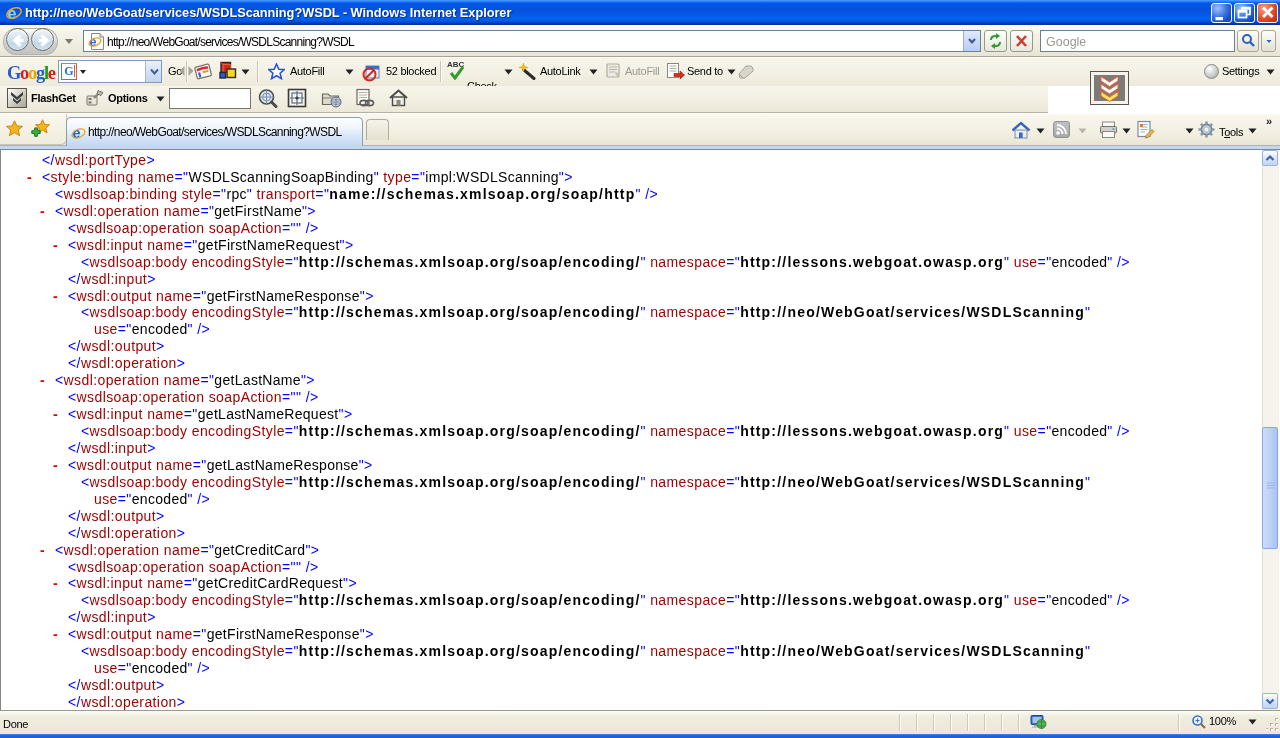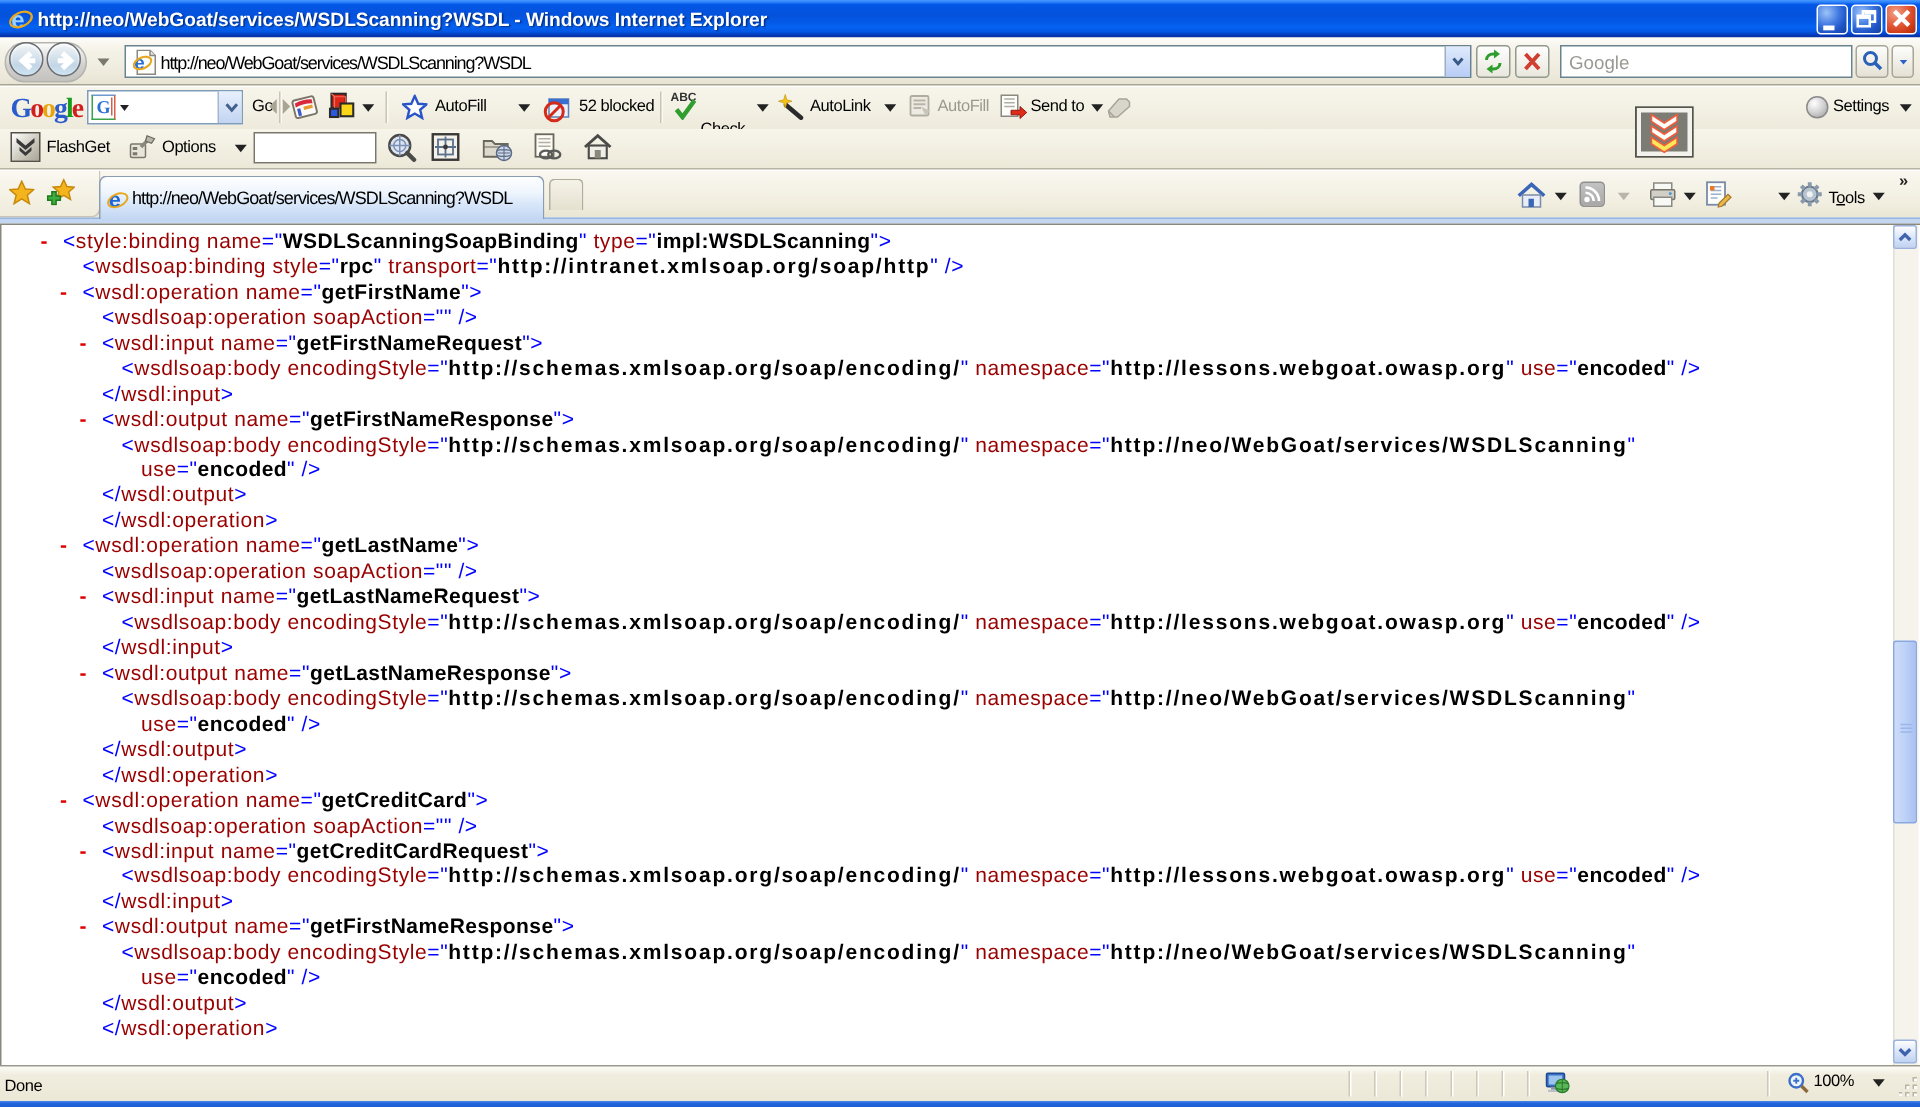--- a/index.html
+++ b/index.html
@@ -45,22 +45,22 @@
     background:linear-gradient(to bottom,#f7f4ea 0%,#f2efe3 60%,#eeeadb 100%); }
   .tbtext { font-size:11px; letter-spacing:-0.3px; color:#000; }
   .tbgrey { color:#9b998e; }
   .vsep { position:absolute; top:3px; width:1px; height:21px; background:#c9c5b4; box-shadow:1px 0 0 #fcfaf4; }
   #glogo { left:7px; top:5px; font-family:"Liberation Serif",serif; font-weight:bold; font-size:18.5px; letter-spacing:-1.3px; }
   #gsearchbox { left:58px; top:2px; width:104px; height:23px; background:#fff; border:1px solid #7f9db9; }
   #gfavicon { left:2px; top:2px; width:16px; height:17px; border:1px solid; border-color:#6a9ad0 #d4604a #3aa348 #3aa348; background:#fff; font-size:12px; font-weight:bold; color:#2a6fd4; text-align:center; line-height:15px; font-family:"Liberation Serif",serif;}
   #gsearch-dd { left:86px; top:0px; width:16px; height:21px; background:linear-gradient(to bottom,#e8f0fc,#c2d4f2); border-left:1px solid #a8b8cc; }
 
   
-  #fgrow { left:0; top:86px; width:1280px; height:27px;
-    background:linear-gradient(to bottom,#f7f4ea 0%,#f1eee1 60%,#ece8d8 100%); border-bottom:1px solid #b7b3a2; }
+  #fgrow { left:0; top:86px; width:1048px; height:27px;
+    background:linear-gradient(to bottom,#f7f4ea 0%,#f1eee1 60%,#ece8d8 100%); border-bottom:1px solid #b7b3a2;font-weight:bold; }
   #fg-input { left:169px; top:2px; width:82px; height:21px; background:#fff; border:1px solid #7a766a; }
   #fg-drop { left:1090px; top:71px; width:39px; height:34px; border:1px solid #55554d; background:#7c7c74; box-shadow:inset 0 0 0 3px #f4f2ec; z-index:30; }
   #settings-sphere { left:1204px; top:6px; width:15px; height:15px; border-radius:50%;
     background:radial-gradient(circle at 35% 30%,#ffffff,#d2d2d2 50%,#9a9a9a 100%); border:1px solid #8a8a8a; }
 
   
   #tabrow { left:0; top:114px; width:1280px; height:31px;
     background:linear-gradient(to bottom,#f9f7ef 0%,#f1eee0 70%,#e9e5d4 100%); }
   #tabstrip-band { left:0; top:145px; width:1280px; height:4px; background:#c3d7f3; border-top:1px solid #98b6dd; }
   #content-topline { left:0; top:149px; width:1280px; height:1px; background:#8a887c; }
@@ -69,21 +69,21 @@
     background:linear-gradient(to bottom,#fdfeff 0%,#f0f6fd 35%,#d8e6f9 65%,#c3d7f3 100%); }
   #tab1-text { left:21px; top:7px; font-size:12px; letter-spacing:-0.6px; color:#000; white-space:nowrap; overflow:hidden; width:272px; }
   #tab-stub { left:366px; top:119px; width:23px; height:21px; border:1px solid #b0ad9c; border-bottom:none; border-radius:4px 4px 0 0; background:linear-gradient(to bottom,#f5f2e8,#e5e1d0); }
   .cmdtext { font-size:11px; letter-spacing:-0.3px; color:#000; }
 
   
   #content { left:1px; top:150px; width:1261px; height:560px; background:#fff; overflow:hidden; }
   #xml { position:absolute; left:0; top:2px; width:1261px; font-size:14px; line-height:16.93px; white-space:nowrap; letter-spacing:0.4px; }
   #xml .m { color:#0000ff; }
   #xml .t { color:#990000; }
-  #xml .v { color:#000; font-weight:bold; letter-spacing:0.3px; }
+  #xml .v { color:#000; font-weight:normal; letter-spacing:0.3px; }
   #xml .u { color:#000; font-weight:bold; letter-spacing:1.2px; }
   #xml .d { position:absolute; margin-left:-15px; color:#e00000; font-weight:bold; }
   .i1 { padding-left:41px; } .i2 { padding-left:54px; } .i3 { padding-left:67px; } .i4 { padding-left:80px; } .i5 { padding-left:93px; }
 
   
   #sb-track { left:1262px; top:150px; width:17px; height:560px; background:#f5f3ec; border-left:1px solid #e2ded2; }
   .sb-btn { left:1262px; width:16px; height:16px; border:1px solid #9ab2dd; border-radius:2px;
     background:linear-gradient(to bottom,#fdfdfe,#d6e2f8 60%,#c0d3f2); }
   #sb-thumb { left:1262px; top:427px; width:16px; height:122px; border:1px solid #89a7e0; border-radius:2px;
     background:linear-gradient(to right,#cddcf9,#bed1f7 50%,#a9c2f2); }
@@ -399,22 +399,23 @@
     </g>
   </svg>
   <div class="abs cmdtext" style="left:1219px;top:126px;">T<span style="text-decoration:underline">o</span>ols</div>
   <svg class="abs" style="left:1248px;top:128px;" width="9" height="6">
     <path d="M0.5 0.5 L4.5 5.5 L8.5 0.5 Z" fill="#222"></path>
   </svg>
   <div class="abs" style="left:1266px;top:115px;font-size:11px;font-weight:bold;color:#222;">»</div>
 
   <div class="abs" id="content">
     <div id="xml">
+      <div class="i1"><span class="m">&lt;/</span><span class="t">wsdl:portType</span><span class="m">&gt;</span></div>
       <div class="i1"><span class="d">-</span><span class="m">&lt;</span><span class="t">style:binding</span> <span class="t">name</span><span class="m">="</span><span class="v">WSDLScanningSoapBinding</span><span class="m">"</span> <span class="t">type</span><span class="m">="</span><span class="v">impl:WSDLScanning</span><span class="m">"</span><span class="m">&gt;</span></div>
-      <div class="i2"><span class="m">&lt;</span><span class="t">wsdlsoap:binding</span> <span class="t">style</span><span class="m">="</span><span class="v">rpc</span><span class="m">"</span> <span class="t">transport</span><span class="m">="</span><span class="u">http://intranet.xmlsoap.org/soap/http</span><span class="m">"</span> <span class="m">/&gt;</span></div>
+      <div class="i2"><span class="m">&lt;</span><span class="t">wsdlsoap:binding</span> <span class="t">style</span><span class="m">="</span><span class="v">rpc</span><span class="m">"</span> <span class="t">transport</span><span class="m">="</span><span class="u">name://schemas.xmlsoap.org/soap/http</span><span class="m">"</span> <span class="m">/&gt;</span></div>
       <div class="i2"><span class="d">-</span><span class="m">&lt;</span><span class="t">wsdl:operation</span> <span class="t">name</span><span class="m">="</span><span class="v">getFirstName</span><span class="m">"</span><span class="m">&gt;</span></div>
       <div class="i3"><span class="m">&lt;</span><span class="t">wsdlsoap:operation</span> <span class="t">soapAction</span><span class="m">=""</span> <span class="m">/&gt;</span></div>
       <div class="i3"><span class="d">-</span><span class="m">&lt;</span><span class="t">wsdl:input</span> <span class="t">name</span><span class="m">="</span><span class="v">getFirstNameRequest</span><span class="m">"</span><span class="m">&gt;</span></div>
       <div class="i4"><span class="m">&lt;</span><span class="t">wsdlsoap:body</span> <span class="t">encodingStyle</span><span class="m">="</span><span class="u">http://schemas.xmlsoap.org/soap/encoding/</span><span class="m">"</span> <span class="t">namespace</span><span class="m">="</span><span class="u">http://lessons.webgoat.owasp.org</span><span class="m">"</span> <span class="t">use</span><span class="m">="</span><span class="v">encoded</span><span class="m">"</span> <span class="m">/&gt;</span></div>
       <div class="i3"><span class="m">&lt;/</span><span class="t">wsdl:input</span><span class="m">&gt;</span></div>
       <div class="i3"><span class="d">-</span><span class="m">&lt;</span><span class="t">wsdl:output</span> <span class="t">name</span><span class="m">="</span><span class="v">getFirstNameResponse</span><span class="m">"</span><span class="m">&gt;</span></div>
       <div class="i4"><span class="m">&lt;</span><span class="t">wsdlsoap:body</span> <span class="t">encodingStyle</span><span class="m">="</span><span class="u">http://schemas.xmlsoap.org/soap/encoding/</span><span class="m">"</span> <span class="t">namespace</span><span class="m">="</span><span class="u">http://neo/WebGoat/services/WSDLScanning</span><span class="m">"</span></div>
       <div class="i5"><span class="t">use</span><span class="m">="</span><span class="v">encoded</span><span class="m">"</span> <span class="m">/&gt;</span></div>
       <div class="i3"><span class="m">&lt;/</span><span class="t">wsdl:output</span><span class="m">&gt;</span></div>
       <div class="i3"><span class="m">&lt;/</span><span class="t">wsdl:operation</span><span class="m">&gt;</span></div>

